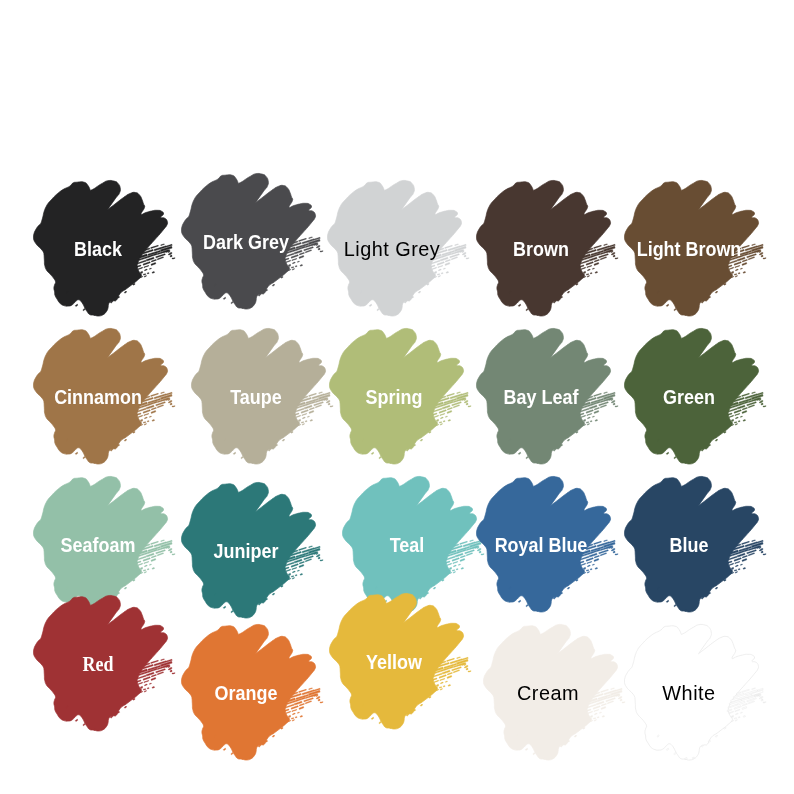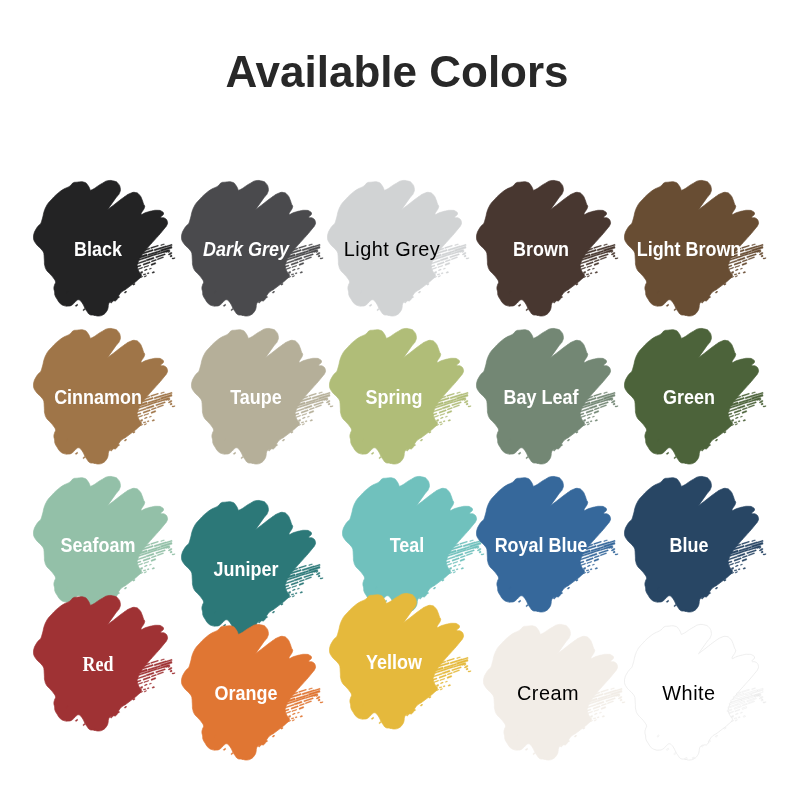--- a/index.html
+++ b/index.html
@@ -15,30 +15,29 @@
   .swatch-label{position:absolute;left:-15px;top:59.2px;width:160px;text-align:center;
     font-size:20.5px;line-height:20px;white-space:nowrap;
     transform-origin:50% 50%;}
   .lbl-bold{font-weight:700;transform:scaleX(0.875);}
   .lbl-reg{font-weight:400;transform:scaleX(0.97);letter-spacing:0.5px;}
 </style>
 </head>
 <body>
 
 <div id="page">
-  <div id="page-title">Available Colors</div>
   <div id="swatch-grid">
       <div class="swatch" style="left: 33px; top: 131.5px;">
         <svg width="150" height="150" viewBox="0 0 150 150">
           <path d="M44.0 2.2C46.9 2.0 48.2 1.3 51.1 2.2C54.0 3.1 53.4 3.4 55.0 5.5C56.6 7.6 57.3 10.4 57.3 10.4C57.3 10.4 59.0 9.8 60.8 8.8C62.6 7.8 62.0 7.9 64.3 6.4C66.6 4.9 66.7 4.7 69.5 3.2C72.3 1.7 71.9 1.2 74.9 0.7C77.9 0.2 78.5 0.4 81.1 1.1C83.7 1.8 83.4 1.6 85.0 3.4C86.6 5.2 86.8 5.5 87.2 8.0C87.6 10.5 87.6 10.5 86.4 13.2C85.2 15.9 85.6 14.1 82.5 18.4C79.4 22.7 74.5 29.8 74.5 29.8C74.5 29.8 77.8 27.2 82.0 24.0C86.2 20.8 86.6 20.2 90.5 17.5C94.4 14.8 93.9 14.8 97.0 13.5C100.1 12.2 100.0 12.1 102.5 12.5C105.0 12.9 104.8 13.2 106.5 15.0C108.2 16.8 108.0 17.2 109.0 19.5C110.0 21.8 109.8 21.9 110.5 24.0C111.2 26.1 112.2 24.8 111.5 27.5C110.8 30.2 107.6 32.9 108.0 34.2C108.4 35.5 110.3 33.3 113.0 32.5C115.7 31.7 115.6 31.6 118.5 31.0C121.4 30.4 121.4 30.2 124.0 30.3C126.6 30.4 126.8 30.2 128.5 31.2C130.2 32.2 130.7 32.4 130.5 34.0C130.3 35.6 127.5 36.1 127.8 37.2C128.1 38.3 130.1 37.1 131.8 38.2C133.5 39.3 133.8 39.6 134.3 41.4C134.8 43.2 134.7 43.2 133.8 45.2C132.9 47.2 133.2 46.3 131.0 49.0C128.8 51.7 128.6 52.1 125.5 55.6C122.4 59.1 122.4 59.0 119.2 62.6C116.0 66.2 116.0 66.1 113.2 69.6C110.4 73.1 110.4 72.8 108.3 76.0C106.2 79.2 106.2 79.1 105.2 82.0C104.2 84.9 104.0 84.4 104.4 87.2C104.8 90.0 105.6 90.4 106.6 92.6C107.6 94.8 109.0 93.8 108.4 95.8C107.8 97.8 106.7 98.1 104.2 100.4C101.7 102.7 101.7 102.6 98.8 104.8C95.9 107.0 96.2 106.8 93.2 109.0C90.2 111.2 89.7 110.5 87.2 113.4C84.7 116.3 85.3 118.1 83.5 120.1C81.7 122.0 82.0 120.4 80.4 120.9C78.8 121.4 78.4 121.1 77.2 121.9C76.0 122.7 76.2 122.5 75.6 124.1C75.0 125.7 75.5 126.0 75.0 127.9C74.5 129.8 74.7 129.7 73.5 131.4C72.3 133.1 72.3 133.4 70.3 134.6C68.3 135.8 68.3 135.8 65.9 136.0C63.5 136.2 63.3 135.6 60.9 135.2C58.5 134.8 58.5 135.5 56.8 134.6C55.1 133.7 55.4 133.3 54.2 131.7C53.0 130.1 53.1 130.3 52.0 128.3C50.9 126.3 51.0 125.9 49.9 124.1C48.8 122.3 48.9 122.3 47.8 121.2C46.7 120.1 46.8 120.0 45.7 119.8C44.6 119.6 44.8 119.7 43.6 120.6C42.4 121.5 42.3 122.1 40.9 123.3C39.5 124.5 39.8 124.7 38.3 125.4C36.8 126.1 37.0 126.0 35.1 126.1C33.2 126.2 33.0 126.3 30.9 125.6C28.8 124.9 28.9 125.0 27.2 123.5C25.5 122.0 25.8 121.9 24.5 119.8C23.2 117.7 22.9 117.7 22.1 115.6C21.3 113.5 21.9 113.7 21.6 111.8C21.3 109.9 20.9 110.0 20.9 108.2C20.9 106.4 21.2 106.4 21.6 104.7C22.0 103.0 22.9 103.5 22.5 101.7C22.1 99.9 21.6 99.7 20.1 97.6C18.6 95.5 18.4 95.6 16.6 93.6C14.8 91.6 14.6 92.0 13.3 89.8C12.0 87.6 12.2 87.3 11.7 85.1C11.2 82.9 11.5 83.2 11.4 81.3C11.3 79.4 11.3 79.5 11.2 77.8C11.1 76.1 11.2 76.1 11.0 74.8C10.8 73.5 11.1 73.9 10.6 72.7C10.1 71.5 10.1 71.5 9.1 70.2C8.1 68.9 8.0 68.9 6.8 67.7C5.6 66.5 5.7 66.9 4.6 65.7C3.5 64.5 3.5 64.6 2.5 63.1C1.5 61.6 1.4 61.7 0.9 60.1C0.4 58.5 0.5 58.6 0.5 56.9C0.5 55.2 0.5 55.4 1.0 53.6C1.5 51.8 1.5 51.9 2.5 50.1C3.5 48.3 3.8 47.8 4.8 46.5C5.8 45.2 5.5 45.7 6.2 45.0C6.9 44.3 6.9 44.9 7.6 43.7C8.3 42.5 8.3 42.0 8.9 40.2C9.5 38.4 9.4 38.4 9.9 36.6C10.4 34.8 10.2 34.9 10.7 33.1C11.2 31.3 11.1 31.3 11.8 29.5C12.5 27.7 12.4 28.0 13.3 26.3C14.2 24.6 14.1 24.7 15.4 23.0C16.7 21.3 16.6 21.6 18.3 19.8C20.0 18.0 19.9 17.8 21.9 15.9C23.9 14.0 23.7 14.2 26.0 12.4C28.3 10.6 28.0 10.7 30.8 9.1C33.6 7.5 34.3 7.8 36.7 6.2C39.1 4.6 38.1 4.0 40.0 3.0C41.9 2.0 41.1 2.4 44.0 2.2Z" fill="#232324" stroke="#232324" stroke-width="0.7"></path>
           <path d="M112.9 70.3L116.8 69.0L116.5 68.0L112.5 69.2ZM117.9 68.5L125.4 66.1L125.1 65.3L117.7 67.6ZM127.9 65.5L131.3 64.4L131.2 63.9L127.7 64.9ZM109.8 73.9L120.3 70.7L119.9 69.4L109.4 72.7ZM121.5 70.8L133.5 67.1L133.1 65.8L121.1 69.5ZM133.7 67.0L139.2 65.3L138.9 64.3L133.4 66.0ZM107.2 78.0L114.4 75.7L113.9 74.0L106.7 76.2ZM115.3 75.5L127.5 71.7L127.1 70.4L114.9 74.2ZM128.0 71.6L139.1 68.1L138.6 66.3L127.4 69.7ZM105.6 80.6L117.5 76.8L117.1 75.5L105.2 79.4ZM117.6 76.6L124.2 74.5L123.8 73.3L117.2 75.4ZM124.6 74.5L135.9 70.9L135.5 69.8L124.3 73.4ZM104.3 84.1L113.0 81.2L112.7 80.2L104.0 83.2ZM113.6 81.1L121.1 78.6L120.7 77.2L113.2 79.8ZM123.1 77.8L132.3 74.7L132.0 73.7L122.7 76.8ZM103.3 87.5L108.0 85.9L107.7 85.0L103.0 86.6ZM110.4 85.2L117.3 82.7L116.9 81.7L110.1 84.1ZM118.6 81.9L123.4 80.2L123.1 79.4L118.3 81.1ZM124.6 79.7L130.5 77.6L130.2 76.8L124.3 78.9ZM105.3 89.5L109.6 87.9L109.4 87.3L105.0 88.9ZM111.0 87.6L115.8 85.9L115.6 85.4L110.8 87.1ZM118.4 85.4L122.8 83.8L122.4 82.6L118.0 84.2ZM107.6 92.8L109.6 92.0L109.3 91.4L107.4 92.1ZM111.7 90.7L114.2 89.8L114.0 89.1L111.5 90.1ZM116.6 89.3L118.4 88.6L118.2 88.1L116.4 88.8ZM133.8 71.3L137.0 70.5L136.8 69.8L133.6 70.6ZM135.7 75.0L137.5 74.5L137.3 73.6L135.4 74.1ZM137.8 75.8L138.9 75.3L138.7 74.9L137.6 75.3ZM139.9 79.0L142.1 78.2L142.0 77.7L139.7 78.5ZM139.1 78.9L140.4 78.4L140.2 77.9L139.0 78.3ZM137.4 77.0L139.1 76.4L138.8 75.6L137.1 76.1ZM130.5 72.6L133.0 71.6L132.7 70.8L130.2 71.7ZM136.9 73.9L139.0 73.4L138.8 72.4L136.7 72.9ZM133.0 72.4L134.6 71.8L134.4 71.1L132.7 71.7ZM135.0 72.6L137.0 71.8L136.6 71.0L134.7 71.8ZM107.5 97.8L109.7 96.8L109.4 96.2L107.3 97.3ZM114.4 93.8L116.0 93.5L115.9 92.7L114.3 92.9ZM111.4 97.1L113.5 96.1L113.3 95.6L111.2 96.6ZM110.6 95.1L112.7 94.6L112.5 93.7L110.4 94.2ZM119.5 93.2L121.5 92.5L121.1 91.5L119.1 92.3ZM107.8 93.6L109.6 92.9L109.4 92.3L107.6 92.9ZM42.9 126.5L44.9 125.1L44.3 124.2L42.3 125.6ZM50.5 130.7L52.2 129.3L51.5 128.4L49.8 129.9ZM61.2 135.3L63.2 134.6L62.8 133.5L60.8 134.3ZM78.0 123.2L79.7 121.7L79.0 120.9L77.3 122.4ZM91.9 113.2L93.7 111.9L93.0 111.0L91.3 112.4ZM100.4 105.2L102.1 104.2L101.5 103.2L99.8 104.3ZM34.0 113.2L35.2 111.5L34.3 110.9L33.1 112.6ZM84.8 118.2L86.6 117.3L86.1 116.3L84.3 117.2ZM68.6 134.6L70.6 134.2L70.3 133.2L68.4 133.6Z" fill="#232324" stroke="#232324" stroke-width="0.45"></path>
         </svg>
         <div class="swatch-label lbl-bold" style="color:#ffffff">Black</div>
       </div>
-      <div class="swatch" style="left: 180.75px; top: 132px; font-style: italic;">
+      <div class="swatch" style="left: 180.75px; top: 125px;">
         <svg width="150" height="150" viewBox="0 0 150 150">
           <path d="M44.0 2.2C46.9 2.0 48.2 1.3 51.1 2.2C54.0 3.1 53.4 3.4 55.0 5.5C56.6 7.6 57.3 10.4 57.3 10.4C57.3 10.4 59.0 9.8 60.8 8.8C62.6 7.8 62.0 7.9 64.3 6.4C66.6 4.9 66.7 4.7 69.5 3.2C72.3 1.7 71.9 1.2 74.9 0.7C77.9 0.2 78.5 0.4 81.1 1.1C83.7 1.8 83.4 1.6 85.0 3.4C86.6 5.2 86.8 5.5 87.2 8.0C87.6 10.5 87.6 10.5 86.4 13.2C85.2 15.9 85.6 14.1 82.5 18.4C79.4 22.7 74.5 29.8 74.5 29.8C74.5 29.8 77.8 27.2 82.0 24.0C86.2 20.8 86.6 20.2 90.5 17.5C94.4 14.8 93.9 14.8 97.0 13.5C100.1 12.2 100.0 12.1 102.5 12.5C105.0 12.9 104.8 13.2 106.5 15.0C108.2 16.8 108.0 17.2 109.0 19.5C110.0 21.8 109.8 21.9 110.5 24.0C111.2 26.1 112.2 24.8 111.5 27.5C110.8 30.2 107.6 32.9 108.0 34.2C108.4 35.5 110.3 33.3 113.0 32.5C115.7 31.7 115.6 31.6 118.5 31.0C121.4 30.4 121.4 30.2 124.0 30.3C126.6 30.4 126.8 30.2 128.5 31.2C130.2 32.2 130.7 32.4 130.5 34.0C130.3 35.6 127.5 36.1 127.8 37.2C128.1 38.3 130.1 37.1 131.8 38.2C133.5 39.3 133.8 39.6 134.3 41.4C134.8 43.2 134.7 43.2 133.8 45.2C132.9 47.2 133.2 46.3 131.0 49.0C128.8 51.7 128.6 52.1 125.5 55.6C122.4 59.1 122.4 59.0 119.2 62.6C116.0 66.2 116.0 66.1 113.2 69.6C110.4 73.1 110.4 72.8 108.3 76.0C106.2 79.2 106.2 79.1 105.2 82.0C104.2 84.9 104.0 84.4 104.4 87.2C104.8 90.0 105.6 90.4 106.6 92.6C107.6 94.8 109.0 93.8 108.4 95.8C107.8 97.8 106.7 98.1 104.2 100.4C101.7 102.7 101.7 102.6 98.8 104.8C95.9 107.0 96.2 106.8 93.2 109.0C90.2 111.2 89.7 110.5 87.2 113.4C84.7 116.3 85.3 118.1 83.5 120.1C81.7 122.0 82.0 120.4 80.4 120.9C78.8 121.4 78.4 121.1 77.2 121.9C76.0 122.7 76.2 122.5 75.6 124.1C75.0 125.7 75.5 126.0 75.0 127.9C74.5 129.8 74.7 129.7 73.5 131.4C72.3 133.1 72.3 133.4 70.3 134.6C68.3 135.8 68.3 135.8 65.9 136.0C63.5 136.2 63.3 135.6 60.9 135.2C58.5 134.8 58.5 135.5 56.8 134.6C55.1 133.7 55.4 133.3 54.2 131.7C53.0 130.1 53.1 130.3 52.0 128.3C50.9 126.3 51.0 125.9 49.9 124.1C48.8 122.3 48.9 122.3 47.8 121.2C46.7 120.1 46.8 120.0 45.7 119.8C44.6 119.6 44.8 119.7 43.6 120.6C42.4 121.5 42.3 122.1 40.9 123.3C39.5 124.5 39.8 124.7 38.3 125.4C36.8 126.1 37.0 126.0 35.1 126.1C33.2 126.2 33.0 126.3 30.9 125.6C28.8 124.9 28.9 125.0 27.2 123.5C25.5 122.0 25.8 121.9 24.5 119.8C23.2 117.7 22.9 117.7 22.1 115.6C21.3 113.5 21.9 113.7 21.6 111.8C21.3 109.9 20.9 110.0 20.9 108.2C20.9 106.4 21.2 106.4 21.6 104.7C22.0 103.0 22.9 103.5 22.5 101.7C22.1 99.9 21.6 99.7 20.1 97.6C18.6 95.5 18.4 95.6 16.6 93.6C14.8 91.6 14.6 92.0 13.3 89.8C12.0 87.6 12.2 87.3 11.7 85.1C11.2 82.9 11.5 83.2 11.4 81.3C11.3 79.4 11.3 79.5 11.2 77.8C11.1 76.1 11.2 76.1 11.0 74.8C10.8 73.5 11.1 73.9 10.6 72.7C10.1 71.5 10.1 71.5 9.1 70.2C8.1 68.9 8.0 68.9 6.8 67.7C5.6 66.5 5.7 66.9 4.6 65.7C3.5 64.5 3.5 64.6 2.5 63.1C1.5 61.6 1.4 61.7 0.9 60.1C0.4 58.5 0.5 58.6 0.5 56.9C0.5 55.2 0.5 55.4 1.0 53.6C1.5 51.8 1.5 51.9 2.5 50.1C3.5 48.3 3.8 47.8 4.8 46.5C5.8 45.2 5.5 45.7 6.2 45.0C6.9 44.3 6.9 44.9 7.6 43.7C8.3 42.5 8.3 42.0 8.9 40.2C9.5 38.4 9.4 38.4 9.9 36.6C10.4 34.8 10.2 34.9 10.7 33.1C11.2 31.3 11.1 31.3 11.8 29.5C12.5 27.7 12.4 28.0 13.3 26.3C14.2 24.6 14.1 24.7 15.4 23.0C16.7 21.3 16.6 21.6 18.3 19.8C20.0 18.0 19.9 17.8 21.9 15.9C23.9 14.0 23.7 14.2 26.0 12.4C28.3 10.6 28.0 10.7 30.8 9.1C33.6 7.5 34.3 7.8 36.7 6.2C39.1 4.6 38.1 4.0 40.0 3.0C41.9 2.0 41.1 2.4 44.0 2.2Z" fill="#4a4a4d" stroke="#4a4a4d" stroke-width="0.7"></path>
           <path d="M112.9 70.3L116.8 69.0L116.5 68.0L112.5 69.2ZM117.9 68.5L125.4 66.1L125.1 65.3L117.7 67.6ZM127.9 65.5L131.3 64.4L131.2 63.9L127.7 64.9ZM109.8 73.9L120.3 70.7L119.9 69.4L109.4 72.7ZM121.5 70.8L133.5 67.1L133.1 65.8L121.1 69.5ZM133.7 67.0L139.2 65.3L138.9 64.3L133.4 66.0ZM107.2 78.0L114.4 75.7L113.9 74.0L106.7 76.2ZM115.3 75.5L127.5 71.7L127.1 70.4L114.9 74.2ZM128.0 71.6L139.1 68.1L138.6 66.3L127.4 69.7ZM105.6 80.6L117.5 76.8L117.1 75.5L105.2 79.4ZM117.6 76.6L124.2 74.5L123.8 73.3L117.2 75.4ZM124.6 74.5L135.9 70.9L135.5 69.8L124.3 73.4ZM104.3 84.1L113.0 81.2L112.7 80.2L104.0 83.2ZM113.6 81.1L121.1 78.6L120.7 77.2L113.2 79.8ZM123.1 77.8L132.3 74.7L132.0 73.7L122.7 76.8ZM103.3 87.5L108.0 85.9L107.7 85.0L103.0 86.6ZM110.4 85.2L117.3 82.7L116.9 81.7L110.1 84.1ZM118.6 81.9L123.4 80.2L123.1 79.4L118.3 81.1ZM124.6 79.7L130.5 77.6L130.2 76.8L124.3 78.9ZM105.3 89.5L109.6 87.9L109.4 87.3L105.0 88.9ZM111.0 87.6L115.8 85.9L115.6 85.4L110.8 87.1ZM118.4 85.4L122.8 83.8L122.4 82.6L118.0 84.2ZM107.6 92.8L109.6 92.0L109.3 91.4L107.4 92.1ZM111.7 90.7L114.2 89.8L114.0 89.1L111.5 90.1ZM116.6 89.3L118.4 88.6L118.2 88.1L116.4 88.8ZM133.8 71.3L137.0 70.5L136.8 69.8L133.6 70.6ZM135.7 75.0L137.5 74.5L137.3 73.6L135.4 74.1ZM137.8 75.8L138.9 75.3L138.7 74.9L137.6 75.3ZM139.9 79.0L142.1 78.2L142.0 77.7L139.7 78.5ZM139.1 78.9L140.4 78.4L140.2 77.9L139.0 78.3ZM137.4 77.0L139.1 76.4L138.8 75.6L137.1 76.1ZM130.5 72.6L133.0 71.6L132.7 70.8L130.2 71.7ZM136.9 73.9L139.0 73.4L138.8 72.4L136.7 72.9ZM133.0 72.4L134.6 71.8L134.4 71.1L132.7 71.7ZM135.0 72.6L137.0 71.8L136.6 71.0L134.7 71.8ZM107.5 97.8L109.7 96.8L109.4 96.2L107.3 97.3ZM114.4 93.8L116.0 93.5L115.9 92.7L114.3 92.9ZM111.4 97.1L113.5 96.1L113.3 95.6L111.2 96.6ZM110.6 95.1L112.7 94.6L112.5 93.7L110.4 94.2ZM119.5 93.2L121.5 92.5L121.1 91.5L119.1 92.3ZM107.8 93.6L109.6 92.9L109.4 92.3L107.6 92.9ZM42.9 126.5L44.9 125.1L44.3 124.2L42.3 125.6ZM50.5 130.7L52.2 129.3L51.5 128.4L49.8 129.9ZM61.2 135.3L63.2 134.6L62.8 133.5L60.8 134.3ZM78.0 123.2L79.7 121.7L79.0 120.9L77.3 122.4ZM91.9 113.2L93.7 111.9L93.0 111.0L91.3 112.4ZM100.4 105.2L102.1 104.2L101.5 103.2L99.8 104.3ZM34.0 113.2L35.2 111.5L34.3 110.9L33.1 112.6ZM84.8 118.2L86.6 117.3L86.1 116.3L84.3 117.2ZM68.6 134.6L70.6 134.2L70.3 133.2L68.4 133.6Z" fill="#4a4a4d" stroke="#4a4a4d" stroke-width="0.45"></path>
         </svg>
         <div class="swatch-label lbl-bold" style="color:#ffffff">Dark Grey</div>
       </div>
       <div class="swatch" style="left: 327px; top: 131.5px;">
         <svg width="150" height="150" viewBox="0 0 150 150">
           <path d="M44.0 2.2C46.9 2.0 48.2 1.3 51.1 2.2C54.0 3.1 53.4 3.4 55.0 5.5C56.6 7.6 57.3 10.4 57.3 10.4C57.3 10.4 59.0 9.8 60.8 8.8C62.6 7.8 62.0 7.9 64.3 6.4C66.6 4.9 66.7 4.7 69.5 3.2C72.3 1.7 71.9 1.2 74.9 0.7C77.9 0.2 78.5 0.4 81.1 1.1C83.7 1.8 83.4 1.6 85.0 3.4C86.6 5.2 86.8 5.5 87.2 8.0C87.6 10.5 87.6 10.5 86.4 13.2C85.2 15.9 85.6 14.1 82.5 18.4C79.4 22.7 74.5 29.8 74.5 29.8C74.5 29.8 77.8 27.2 82.0 24.0C86.2 20.8 86.6 20.2 90.5 17.5C94.4 14.8 93.9 14.8 97.0 13.5C100.1 12.2 100.0 12.1 102.5 12.5C105.0 12.9 104.8 13.2 106.5 15.0C108.2 16.8 108.0 17.2 109.0 19.5C110.0 21.8 109.8 21.9 110.5 24.0C111.2 26.1 112.2 24.8 111.5 27.5C110.8 30.2 107.6 32.9 108.0 34.2C108.4 35.5 110.3 33.3 113.0 32.5C115.7 31.7 115.6 31.6 118.5 31.0C121.4 30.4 121.4 30.2 124.0 30.3C126.6 30.4 126.8 30.2 128.5 31.2C130.2 32.2 130.7 32.4 130.5 34.0C130.3 35.6 127.5 36.1 127.8 37.2C128.1 38.3 130.1 37.1 131.8 38.2C133.5 39.3 133.8 39.6 134.3 41.4C134.8 43.2 134.7 43.2 133.8 45.2C132.9 47.2 133.2 46.3 131.0 49.0C128.8 51.7 128.6 52.1 125.5 55.6C122.4 59.1 122.4 59.0 119.2 62.6C116.0 66.2 116.0 66.1 113.2 69.6C110.4 73.1 110.4 72.8 108.3 76.0C106.2 79.2 106.2 79.1 105.2 82.0C104.2 84.9 104.0 84.4 104.4 87.2C104.8 90.0 105.6 90.4 106.6 92.6C107.6 94.8 109.0 93.8 108.4 95.8C107.8 97.8 106.7 98.1 104.2 100.4C101.7 102.7 101.7 102.6 98.8 104.8C95.9 107.0 96.2 106.8 93.2 109.0C90.2 111.2 89.7 110.5 87.2 113.4C84.7 116.3 85.3 118.1 83.5 120.1C81.7 122.0 82.0 120.4 80.4 120.9C78.8 121.4 78.4 121.1 77.2 121.9C76.0 122.7 76.2 122.5 75.6 124.1C75.0 125.7 75.5 126.0 75.0 127.9C74.5 129.8 74.7 129.7 73.5 131.4C72.3 133.1 72.3 133.4 70.3 134.6C68.3 135.8 68.3 135.8 65.9 136.0C63.5 136.2 63.3 135.6 60.9 135.2C58.5 134.8 58.5 135.5 56.8 134.6C55.1 133.7 55.4 133.3 54.2 131.7C53.0 130.1 53.1 130.3 52.0 128.3C50.9 126.3 51.0 125.9 49.9 124.1C48.8 122.3 48.9 122.3 47.8 121.2C46.7 120.1 46.8 120.0 45.7 119.8C44.6 119.6 44.8 119.7 43.6 120.6C42.4 121.5 42.3 122.1 40.9 123.3C39.5 124.5 39.8 124.7 38.3 125.4C36.8 126.1 37.0 126.0 35.1 126.1C33.2 126.2 33.0 126.3 30.9 125.6C28.8 124.9 28.9 125.0 27.2 123.5C25.5 122.0 25.8 121.9 24.5 119.8C23.2 117.7 22.9 117.7 22.1 115.6C21.3 113.5 21.9 113.7 21.6 111.8C21.3 109.9 20.9 110.0 20.9 108.2C20.9 106.4 21.2 106.4 21.6 104.7C22.0 103.0 22.9 103.5 22.5 101.7C22.1 99.9 21.6 99.7 20.1 97.6C18.6 95.5 18.4 95.6 16.6 93.6C14.8 91.6 14.6 92.0 13.3 89.8C12.0 87.6 12.2 87.3 11.7 85.1C11.2 82.9 11.5 83.2 11.4 81.3C11.3 79.4 11.3 79.5 11.2 77.8C11.1 76.1 11.2 76.1 11.0 74.8C10.8 73.5 11.1 73.9 10.6 72.7C10.1 71.5 10.1 71.5 9.1 70.2C8.1 68.9 8.0 68.9 6.8 67.7C5.6 66.5 5.7 66.9 4.6 65.7C3.5 64.5 3.5 64.6 2.5 63.1C1.5 61.6 1.4 61.7 0.9 60.1C0.4 58.5 0.5 58.6 0.5 56.9C0.5 55.2 0.5 55.4 1.0 53.6C1.5 51.8 1.5 51.9 2.5 50.1C3.5 48.3 3.8 47.8 4.8 46.5C5.8 45.2 5.5 45.7 6.2 45.0C6.9 44.3 6.9 44.9 7.6 43.7C8.3 42.5 8.3 42.0 8.9 40.2C9.5 38.4 9.4 38.4 9.9 36.6C10.4 34.8 10.2 34.9 10.7 33.1C11.2 31.3 11.1 31.3 11.8 29.5C12.5 27.7 12.4 28.0 13.3 26.3C14.2 24.6 14.1 24.7 15.4 23.0C16.7 21.3 16.6 21.6 18.3 19.8C20.0 18.0 19.9 17.8 21.9 15.9C23.9 14.0 23.7 14.2 26.0 12.4C28.3 10.6 28.0 10.7 30.8 9.1C33.6 7.5 34.3 7.8 36.7 6.2C39.1 4.6 38.1 4.0 40.0 3.0C41.9 2.0 41.1 2.4 44.0 2.2Z" fill="#d1d3d4" stroke="#d1d3d4" stroke-width="0.7"></path>
           <path d="M112.9 70.3L116.8 69.0L116.5 68.0L112.5 69.2ZM117.9 68.5L125.4 66.1L125.1 65.3L117.7 67.6ZM127.9 65.5L131.3 64.4L131.2 63.9L127.7 64.9ZM109.8 73.9L120.3 70.7L119.9 69.4L109.4 72.7ZM121.5 70.8L133.5 67.1L133.1 65.8L121.1 69.5ZM133.7 67.0L139.2 65.3L138.9 64.3L133.4 66.0ZM107.2 78.0L114.4 75.7L113.9 74.0L106.7 76.2ZM115.3 75.5L127.5 71.7L127.1 70.4L114.9 74.2ZM128.0 71.6L139.1 68.1L138.6 66.3L127.4 69.7ZM105.6 80.6L117.5 76.8L117.1 75.5L105.2 79.4ZM117.6 76.6L124.2 74.5L123.8 73.3L117.2 75.4ZM124.6 74.5L135.9 70.9L135.5 69.8L124.3 73.4ZM104.3 84.1L113.0 81.2L112.7 80.2L104.0 83.2ZM113.6 81.1L121.1 78.6L120.7 77.2L113.2 79.8ZM123.1 77.8L132.3 74.7L132.0 73.7L122.7 76.8ZM103.3 87.5L108.0 85.9L107.7 85.0L103.0 86.6ZM110.4 85.2L117.3 82.7L116.9 81.7L110.1 84.1ZM118.6 81.9L123.4 80.2L123.1 79.4L118.3 81.1ZM124.6 79.7L130.5 77.6L130.2 76.8L124.3 78.9ZM105.3 89.5L109.6 87.9L109.4 87.3L105.0 88.9ZM111.0 87.6L115.8 85.9L115.6 85.4L110.8 87.1ZM118.4 85.4L122.8 83.8L122.4 82.6L118.0 84.2ZM107.6 92.8L109.6 92.0L109.3 91.4L107.4 92.1ZM111.7 90.7L114.2 89.8L114.0 89.1L111.5 90.1ZM116.6 89.3L118.4 88.6L118.2 88.1L116.4 88.8ZM133.8 71.3L137.0 70.5L136.8 69.8L133.6 70.6ZM135.7 75.0L137.5 74.5L137.3 73.6L135.4 74.1ZM137.8 75.8L138.9 75.3L138.7 74.9L137.6 75.3ZM139.9 79.0L142.1 78.2L142.0 77.7L139.7 78.5ZM139.1 78.9L140.4 78.4L140.2 77.9L139.0 78.3ZM137.4 77.0L139.1 76.4L138.8 75.6L137.1 76.1ZM130.5 72.6L133.0 71.6L132.7 70.8L130.2 71.7ZM136.9 73.9L139.0 73.4L138.8 72.4L136.7 72.9ZM133.0 72.4L134.6 71.8L134.4 71.1L132.7 71.7ZM135.0 72.6L137.0 71.8L136.6 71.0L134.7 71.8ZM107.5 97.8L109.7 96.8L109.4 96.2L107.3 97.3ZM114.4 93.8L116.0 93.5L115.9 92.7L114.3 92.9ZM111.4 97.1L113.5 96.1L113.3 95.6L111.2 96.6ZM110.6 95.1L112.7 94.6L112.5 93.7L110.4 94.2ZM119.5 93.2L121.5 92.5L121.1 91.5L119.1 92.3ZM107.8 93.6L109.6 92.9L109.4 92.3L107.6 92.9ZM42.9 126.5L44.9 125.1L44.3 124.2L42.3 125.6ZM50.5 130.7L52.2 129.3L51.5 128.4L49.8 129.9ZM61.2 135.3L63.2 134.6L62.8 133.5L60.8 134.3ZM78.0 123.2L79.7 121.7L79.0 120.9L77.3 122.4ZM91.9 113.2L93.7 111.9L93.0 111.0L91.3 112.4ZM100.4 105.2L102.1 104.2L101.5 103.2L99.8 104.3ZM34.0 113.2L35.2 111.5L34.3 110.9L33.1 112.6ZM84.8 118.2L86.6 117.3L86.1 116.3L84.3 117.2ZM68.6 134.6L70.6 134.2L70.3 133.2L68.4 133.6Z" fill="#d1d3d4" stroke="#d1d3d4" stroke-width="0.45"></path>
@@ -94,21 +93,21 @@
         </svg>
         <div class="swatch-label lbl-bold" style="color:#ffffff">Green</div>
       </div>
       <div class="swatch" style="left: 33px; top: 427.9px;">
         <svg width="150" height="150" viewBox="0 0 150 150">
           <path d="M44.0 2.2C46.9 2.0 48.2 1.3 51.1 2.2C54.0 3.1 53.4 3.4 55.0 5.5C56.6 7.6 57.3 10.4 57.3 10.4C57.3 10.4 59.0 9.8 60.8 8.8C62.6 7.8 62.0 7.9 64.3 6.4C66.6 4.9 66.7 4.7 69.5 3.2C72.3 1.7 71.9 1.2 74.9 0.7C77.9 0.2 78.5 0.4 81.1 1.1C83.7 1.8 83.4 1.6 85.0 3.4C86.6 5.2 86.8 5.5 87.2 8.0C87.6 10.5 87.6 10.5 86.4 13.2C85.2 15.9 85.6 14.1 82.5 18.4C79.4 22.7 74.5 29.8 74.5 29.8C74.5 29.8 77.8 27.2 82.0 24.0C86.2 20.8 86.6 20.2 90.5 17.5C94.4 14.8 93.9 14.8 97.0 13.5C100.1 12.2 100.0 12.1 102.5 12.5C105.0 12.9 104.8 13.2 106.5 15.0C108.2 16.8 108.0 17.2 109.0 19.5C110.0 21.8 109.8 21.9 110.5 24.0C111.2 26.1 112.2 24.8 111.5 27.5C110.8 30.2 107.6 32.9 108.0 34.2C108.4 35.5 110.3 33.3 113.0 32.5C115.7 31.7 115.6 31.6 118.5 31.0C121.4 30.4 121.4 30.2 124.0 30.3C126.6 30.4 126.8 30.2 128.5 31.2C130.2 32.2 130.7 32.4 130.5 34.0C130.3 35.6 127.5 36.1 127.8 37.2C128.1 38.3 130.1 37.1 131.8 38.2C133.5 39.3 133.8 39.6 134.3 41.4C134.8 43.2 134.7 43.2 133.8 45.2C132.9 47.2 133.2 46.3 131.0 49.0C128.8 51.7 128.6 52.1 125.5 55.6C122.4 59.1 122.4 59.0 119.2 62.6C116.0 66.2 116.0 66.1 113.2 69.6C110.4 73.1 110.4 72.8 108.3 76.0C106.2 79.2 106.2 79.1 105.2 82.0C104.2 84.9 104.0 84.4 104.4 87.2C104.8 90.0 105.6 90.4 106.6 92.6C107.6 94.8 109.0 93.8 108.4 95.8C107.8 97.8 106.7 98.1 104.2 100.4C101.7 102.7 101.7 102.6 98.8 104.8C95.9 107.0 96.2 106.8 93.2 109.0C90.2 111.2 89.7 110.5 87.2 113.4C84.7 116.3 85.3 118.1 83.5 120.1C81.7 122.0 82.0 120.4 80.4 120.9C78.8 121.4 78.4 121.1 77.2 121.9C76.0 122.7 76.2 122.5 75.6 124.1C75.0 125.7 75.5 126.0 75.0 127.9C74.5 129.8 74.7 129.7 73.5 131.4C72.3 133.1 72.3 133.4 70.3 134.6C68.3 135.8 68.3 135.8 65.9 136.0C63.5 136.2 63.3 135.6 60.9 135.2C58.5 134.8 58.5 135.5 56.8 134.6C55.1 133.7 55.4 133.3 54.2 131.7C53.0 130.1 53.1 130.3 52.0 128.3C50.9 126.3 51.0 125.9 49.9 124.1C48.8 122.3 48.9 122.3 47.8 121.2C46.7 120.1 46.8 120.0 45.7 119.8C44.6 119.6 44.8 119.7 43.6 120.6C42.4 121.5 42.3 122.1 40.9 123.3C39.5 124.5 39.8 124.7 38.3 125.4C36.8 126.1 37.0 126.0 35.1 126.1C33.2 126.2 33.0 126.3 30.9 125.6C28.8 124.9 28.9 125.0 27.2 123.5C25.5 122.0 25.8 121.9 24.5 119.8C23.2 117.7 22.9 117.7 22.1 115.6C21.3 113.5 21.9 113.7 21.6 111.8C21.3 109.9 20.9 110.0 20.9 108.2C20.9 106.4 21.2 106.4 21.6 104.7C22.0 103.0 22.9 103.5 22.5 101.7C22.1 99.9 21.6 99.7 20.1 97.6C18.6 95.5 18.4 95.6 16.6 93.6C14.8 91.6 14.6 92.0 13.3 89.8C12.0 87.6 12.2 87.3 11.7 85.1C11.2 82.9 11.5 83.2 11.4 81.3C11.3 79.4 11.3 79.5 11.2 77.8C11.1 76.1 11.2 76.1 11.0 74.8C10.8 73.5 11.1 73.9 10.6 72.7C10.1 71.5 10.1 71.5 9.1 70.2C8.1 68.9 8.0 68.9 6.8 67.7C5.6 66.5 5.7 66.9 4.6 65.7C3.5 64.5 3.5 64.6 2.5 63.1C1.5 61.6 1.4 61.7 0.9 60.1C0.4 58.5 0.5 58.6 0.5 56.9C0.5 55.2 0.5 55.4 1.0 53.6C1.5 51.8 1.5 51.9 2.5 50.1C3.5 48.3 3.8 47.8 4.8 46.5C5.8 45.2 5.5 45.7 6.2 45.0C6.9 44.3 6.9 44.9 7.6 43.7C8.3 42.5 8.3 42.0 8.9 40.2C9.5 38.4 9.4 38.4 9.9 36.6C10.4 34.8 10.2 34.9 10.7 33.1C11.2 31.3 11.1 31.3 11.8 29.5C12.5 27.7 12.4 28.0 13.3 26.3C14.2 24.6 14.1 24.7 15.4 23.0C16.7 21.3 16.6 21.6 18.3 19.8C20.0 18.0 19.9 17.8 21.9 15.9C23.9 14.0 23.7 14.2 26.0 12.4C28.3 10.6 28.0 10.7 30.8 9.1C33.6 7.5 34.3 7.8 36.7 6.2C39.1 4.6 38.1 4.0 40.0 3.0C41.9 2.0 41.1 2.4 44.0 2.2Z" fill="#93c0a8" stroke="#93c0a8" stroke-width="0.7"></path>
           <path d="M112.9 70.3L116.8 69.0L116.5 68.0L112.5 69.2ZM117.9 68.5L125.4 66.1L125.1 65.3L117.7 67.6ZM127.9 65.5L131.3 64.4L131.2 63.9L127.7 64.9ZM109.8 73.9L120.3 70.7L119.9 69.4L109.4 72.7ZM121.5 70.8L133.5 67.1L133.1 65.8L121.1 69.5ZM133.7 67.0L139.2 65.3L138.9 64.3L133.4 66.0ZM107.2 78.0L114.4 75.7L113.9 74.0L106.7 76.2ZM115.3 75.5L127.5 71.7L127.1 70.4L114.9 74.2ZM128.0 71.6L139.1 68.1L138.6 66.3L127.4 69.7ZM105.6 80.6L117.5 76.8L117.1 75.5L105.2 79.4ZM117.6 76.6L124.2 74.5L123.8 73.3L117.2 75.4ZM124.6 74.5L135.9 70.9L135.5 69.8L124.3 73.4ZM104.3 84.1L113.0 81.2L112.7 80.2L104.0 83.2ZM113.6 81.1L121.1 78.6L120.7 77.2L113.2 79.8ZM123.1 77.8L132.3 74.7L132.0 73.7L122.7 76.8ZM103.3 87.5L108.0 85.9L107.7 85.0L103.0 86.6ZM110.4 85.2L117.3 82.7L116.9 81.7L110.1 84.1ZM118.6 81.9L123.4 80.2L123.1 79.4L118.3 81.1ZM124.6 79.7L130.5 77.6L130.2 76.8L124.3 78.9ZM105.3 89.5L109.6 87.9L109.4 87.3L105.0 88.9ZM111.0 87.6L115.8 85.9L115.6 85.4L110.8 87.1ZM118.4 85.4L122.8 83.8L122.4 82.6L118.0 84.2ZM107.6 92.8L109.6 92.0L109.3 91.4L107.4 92.1ZM111.7 90.7L114.2 89.8L114.0 89.1L111.5 90.1ZM116.6 89.3L118.4 88.6L118.2 88.1L116.4 88.8ZM133.8 71.3L137.0 70.5L136.8 69.8L133.6 70.6ZM135.7 75.0L137.5 74.5L137.3 73.6L135.4 74.1ZM137.8 75.8L138.9 75.3L138.7 74.9L137.6 75.3ZM139.9 79.0L142.1 78.2L142.0 77.7L139.7 78.5ZM139.1 78.9L140.4 78.4L140.2 77.9L139.0 78.3ZM137.4 77.0L139.1 76.4L138.8 75.6L137.1 76.1ZM130.5 72.6L133.0 71.6L132.7 70.8L130.2 71.7ZM136.9 73.9L139.0 73.4L138.8 72.4L136.7 72.9ZM133.0 72.4L134.6 71.8L134.4 71.1L132.7 71.7ZM135.0 72.6L137.0 71.8L136.6 71.0L134.7 71.8ZM107.5 97.8L109.7 96.8L109.4 96.2L107.3 97.3ZM114.4 93.8L116.0 93.5L115.9 92.7L114.3 92.9ZM111.4 97.1L113.5 96.1L113.3 95.6L111.2 96.6ZM110.6 95.1L112.7 94.6L112.5 93.7L110.4 94.2ZM119.5 93.2L121.5 92.5L121.1 91.5L119.1 92.3ZM107.8 93.6L109.6 92.9L109.4 92.3L107.6 92.9ZM42.9 126.5L44.9 125.1L44.3 124.2L42.3 125.6ZM50.5 130.7L52.2 129.3L51.5 128.4L49.8 129.9ZM61.2 135.3L63.2 134.6L62.8 133.5L60.8 134.3ZM78.0 123.2L79.7 121.7L79.0 120.9L77.3 122.4ZM91.9 113.2L93.7 111.9L93.0 111.0L91.3 112.4ZM100.4 105.2L102.1 104.2L101.5 103.2L99.8 104.3ZM34.0 113.2L35.2 111.5L34.3 110.9L33.1 112.6ZM84.8 118.2L86.6 117.3L86.1 116.3L84.3 117.2ZM68.6 134.6L70.6 134.2L70.3 133.2L68.4 133.6Z" fill="#93c0a8" stroke="#93c0a8" stroke-width="0.45"></path>
         </svg>
         <div class="swatch-label lbl-bold" style="color:#ffffff">Seafoam</div>
       </div>
-      <div class="swatch" style="left: 180.75px; top: 452px;">
+      <div class="swatch" style="left: 180.75px; top: 434px;">
         <svg width="150" height="150" viewBox="0 0 150 150">
           <path d="M44.0 2.2C46.9 2.0 48.2 1.3 51.1 2.2C54.0 3.1 53.4 3.4 55.0 5.5C56.6 7.6 57.3 10.4 57.3 10.4C57.3 10.4 59.0 9.8 60.8 8.8C62.6 7.8 62.0 7.9 64.3 6.4C66.6 4.9 66.7 4.7 69.5 3.2C72.3 1.7 71.9 1.2 74.9 0.7C77.9 0.2 78.5 0.4 81.1 1.1C83.7 1.8 83.4 1.6 85.0 3.4C86.6 5.2 86.8 5.5 87.2 8.0C87.6 10.5 87.6 10.5 86.4 13.2C85.2 15.9 85.6 14.1 82.5 18.4C79.4 22.7 74.5 29.8 74.5 29.8C74.5 29.8 77.8 27.2 82.0 24.0C86.2 20.8 86.6 20.2 90.5 17.5C94.4 14.8 93.9 14.8 97.0 13.5C100.1 12.2 100.0 12.1 102.5 12.5C105.0 12.9 104.8 13.2 106.5 15.0C108.2 16.8 108.0 17.2 109.0 19.5C110.0 21.8 109.8 21.9 110.5 24.0C111.2 26.1 112.2 24.8 111.5 27.5C110.8 30.2 107.6 32.9 108.0 34.2C108.4 35.5 110.3 33.3 113.0 32.5C115.7 31.7 115.6 31.6 118.5 31.0C121.4 30.4 121.4 30.2 124.0 30.3C126.6 30.4 126.8 30.2 128.5 31.2C130.2 32.2 130.7 32.4 130.5 34.0C130.3 35.6 127.5 36.1 127.8 37.2C128.1 38.3 130.1 37.1 131.8 38.2C133.5 39.3 133.8 39.6 134.3 41.4C134.8 43.2 134.7 43.2 133.8 45.2C132.9 47.2 133.2 46.3 131.0 49.0C128.8 51.7 128.6 52.1 125.5 55.6C122.4 59.1 122.4 59.0 119.2 62.6C116.0 66.2 116.0 66.1 113.2 69.6C110.4 73.1 110.4 72.8 108.3 76.0C106.2 79.2 106.2 79.1 105.2 82.0C104.2 84.9 104.0 84.4 104.4 87.2C104.8 90.0 105.6 90.4 106.6 92.6C107.6 94.8 109.0 93.8 108.4 95.8C107.8 97.8 106.7 98.1 104.2 100.4C101.7 102.7 101.7 102.6 98.8 104.8C95.9 107.0 96.2 106.8 93.2 109.0C90.2 111.2 89.7 110.5 87.2 113.4C84.7 116.3 85.3 118.1 83.5 120.1C81.7 122.0 82.0 120.4 80.4 120.9C78.8 121.4 78.4 121.1 77.2 121.9C76.0 122.7 76.2 122.5 75.6 124.1C75.0 125.7 75.5 126.0 75.0 127.9C74.5 129.8 74.7 129.7 73.5 131.4C72.3 133.1 72.3 133.4 70.3 134.6C68.3 135.8 68.3 135.8 65.9 136.0C63.5 136.2 63.3 135.6 60.9 135.2C58.5 134.8 58.5 135.5 56.8 134.6C55.1 133.7 55.4 133.3 54.2 131.7C53.0 130.1 53.1 130.3 52.0 128.3C50.9 126.3 51.0 125.9 49.9 124.1C48.8 122.3 48.9 122.3 47.8 121.2C46.7 120.1 46.8 120.0 45.7 119.8C44.6 119.6 44.8 119.7 43.6 120.6C42.4 121.5 42.3 122.1 40.9 123.3C39.5 124.5 39.8 124.7 38.3 125.4C36.8 126.1 37.0 126.0 35.1 126.1C33.2 126.2 33.0 126.3 30.9 125.6C28.8 124.9 28.9 125.0 27.2 123.5C25.5 122.0 25.8 121.9 24.5 119.8C23.2 117.7 22.9 117.7 22.1 115.6C21.3 113.5 21.9 113.7 21.6 111.8C21.3 109.9 20.9 110.0 20.9 108.2C20.9 106.4 21.2 106.4 21.6 104.7C22.0 103.0 22.9 103.5 22.5 101.7C22.1 99.9 21.6 99.7 20.1 97.6C18.6 95.5 18.4 95.6 16.6 93.6C14.8 91.6 14.6 92.0 13.3 89.8C12.0 87.6 12.2 87.3 11.7 85.1C11.2 82.9 11.5 83.2 11.4 81.3C11.3 79.4 11.3 79.5 11.2 77.8C11.1 76.1 11.2 76.1 11.0 74.8C10.8 73.5 11.1 73.9 10.6 72.7C10.1 71.5 10.1 71.5 9.1 70.2C8.1 68.9 8.0 68.9 6.8 67.7C5.6 66.5 5.7 66.9 4.6 65.7C3.5 64.5 3.5 64.6 2.5 63.1C1.5 61.6 1.4 61.7 0.9 60.1C0.4 58.5 0.5 58.6 0.5 56.9C0.5 55.2 0.5 55.4 1.0 53.6C1.5 51.8 1.5 51.9 2.5 50.1C3.5 48.3 3.8 47.8 4.8 46.5C5.8 45.2 5.5 45.7 6.2 45.0C6.9 44.3 6.9 44.9 7.6 43.7C8.3 42.5 8.3 42.0 8.9 40.2C9.5 38.4 9.4 38.4 9.9 36.6C10.4 34.8 10.2 34.9 10.7 33.1C11.2 31.3 11.1 31.3 11.8 29.5C12.5 27.7 12.4 28.0 13.3 26.3C14.2 24.6 14.1 24.7 15.4 23.0C16.7 21.3 16.6 21.6 18.3 19.8C20.0 18.0 19.9 17.8 21.9 15.9C23.9 14.0 23.7 14.2 26.0 12.4C28.3 10.6 28.0 10.7 30.8 9.1C33.6 7.5 34.3 7.8 36.7 6.2C39.1 4.6 38.1 4.0 40.0 3.0C41.9 2.0 41.1 2.4 44.0 2.2Z" fill="#2c7878" stroke="#2c7878" stroke-width="0.7"></path>
           <path d="M112.9 70.3L116.8 69.0L116.5 68.0L112.5 69.2ZM117.9 68.5L125.4 66.1L125.1 65.3L117.7 67.6ZM127.9 65.5L131.3 64.4L131.2 63.9L127.7 64.9ZM109.8 73.9L120.3 70.7L119.9 69.4L109.4 72.7ZM121.5 70.8L133.5 67.1L133.1 65.8L121.1 69.5ZM133.7 67.0L139.2 65.3L138.9 64.3L133.4 66.0ZM107.2 78.0L114.4 75.7L113.9 74.0L106.7 76.2ZM115.3 75.5L127.5 71.7L127.1 70.4L114.9 74.2ZM128.0 71.6L139.1 68.1L138.6 66.3L127.4 69.7ZM105.6 80.6L117.5 76.8L117.1 75.5L105.2 79.4ZM117.6 76.6L124.2 74.5L123.8 73.3L117.2 75.4ZM124.6 74.5L135.9 70.9L135.5 69.8L124.3 73.4ZM104.3 84.1L113.0 81.2L112.7 80.2L104.0 83.2ZM113.6 81.1L121.1 78.6L120.7 77.2L113.2 79.8ZM123.1 77.8L132.3 74.7L132.0 73.7L122.7 76.8ZM103.3 87.5L108.0 85.9L107.7 85.0L103.0 86.6ZM110.4 85.2L117.3 82.7L116.9 81.7L110.1 84.1ZM118.6 81.9L123.4 80.2L123.1 79.4L118.3 81.1ZM124.6 79.7L130.5 77.6L130.2 76.8L124.3 78.9ZM105.3 89.5L109.6 87.9L109.4 87.3L105.0 88.9ZM111.0 87.6L115.8 85.9L115.6 85.4L110.8 87.1ZM118.4 85.4L122.8 83.8L122.4 82.6L118.0 84.2ZM107.6 92.8L109.6 92.0L109.3 91.4L107.4 92.1ZM111.7 90.7L114.2 89.8L114.0 89.1L111.5 90.1ZM116.6 89.3L118.4 88.6L118.2 88.1L116.4 88.8ZM133.8 71.3L137.0 70.5L136.8 69.8L133.6 70.6ZM135.7 75.0L137.5 74.5L137.3 73.6L135.4 74.1ZM137.8 75.8L138.9 75.3L138.7 74.9L137.6 75.3ZM139.9 79.0L142.1 78.2L142.0 77.7L139.7 78.5ZM139.1 78.9L140.4 78.4L140.2 77.9L139.0 78.3ZM137.4 77.0L139.1 76.4L138.8 75.6L137.1 76.1ZM130.5 72.6L133.0 71.6L132.7 70.8L130.2 71.7ZM136.9 73.9L139.0 73.4L138.8 72.4L136.7 72.9ZM133.0 72.4L134.6 71.8L134.4 71.1L132.7 71.7ZM135.0 72.6L137.0 71.8L136.6 71.0L134.7 71.8ZM107.5 97.8L109.7 96.8L109.4 96.2L107.3 97.3ZM114.4 93.8L116.0 93.5L115.9 92.7L114.3 92.9ZM111.4 97.1L113.5 96.1L113.3 95.6L111.2 96.6ZM110.6 95.1L112.7 94.6L112.5 93.7L110.4 94.2ZM119.5 93.2L121.5 92.5L121.1 91.5L119.1 92.3ZM107.8 93.6L109.6 92.9L109.4 92.3L107.6 92.9ZM42.9 126.5L44.9 125.1L44.3 124.2L42.3 125.6ZM50.5 130.7L52.2 129.3L51.5 128.4L49.8 129.9ZM61.2 135.3L63.2 134.6L62.8 133.5L60.8 134.3ZM78.0 123.2L79.7 121.7L79.0 120.9L77.3 122.4ZM91.9 113.2L93.7 111.9L93.0 111.0L91.3 112.4ZM100.4 105.2L102.1 104.2L101.5 103.2L99.8 104.3ZM34.0 113.2L35.2 111.5L34.3 110.9L33.1 112.6ZM84.8 118.2L86.6 117.3L86.1 116.3L84.3 117.2ZM68.6 134.6L70.6 134.2L70.3 133.2L68.4 133.6Z" fill="#2c7878" stroke="#2c7878" stroke-width="0.45"></path>
         </svg>
         <div class="swatch-label lbl-bold" style="color:#ffffff">Juniper</div>
       </div>
       <div class="swatch" style="left: 342px; top: 427.9px;">
         <svg width="150" height="150" viewBox="0 0 150 150">
           <path d="M44.0 2.2C46.9 2.0 48.2 1.3 51.1 2.2C54.0 3.1 53.4 3.4 55.0 5.5C56.6 7.6 57.3 10.4 57.3 10.4C57.3 10.4 59.0 9.8 60.8 8.8C62.6 7.8 62.0 7.9 64.3 6.4C66.6 4.9 66.7 4.7 69.5 3.2C72.3 1.7 71.9 1.2 74.9 0.7C77.9 0.2 78.5 0.4 81.1 1.1C83.7 1.8 83.4 1.6 85.0 3.4C86.6 5.2 86.8 5.5 87.2 8.0C87.6 10.5 87.6 10.5 86.4 13.2C85.2 15.9 85.6 14.1 82.5 18.4C79.4 22.7 74.5 29.8 74.5 29.8C74.5 29.8 77.8 27.2 82.0 24.0C86.2 20.8 86.6 20.2 90.5 17.5C94.4 14.8 93.9 14.8 97.0 13.5C100.1 12.2 100.0 12.1 102.5 12.5C105.0 12.9 104.8 13.2 106.5 15.0C108.2 16.8 108.0 17.2 109.0 19.5C110.0 21.8 109.8 21.9 110.5 24.0C111.2 26.1 112.2 24.8 111.5 27.5C110.8 30.2 107.6 32.9 108.0 34.2C108.4 35.5 110.3 33.3 113.0 32.5C115.7 31.7 115.6 31.6 118.5 31.0C121.4 30.4 121.4 30.2 124.0 30.3C126.6 30.4 126.8 30.2 128.5 31.2C130.2 32.2 130.7 32.4 130.5 34.0C130.3 35.6 127.5 36.1 127.8 37.2C128.1 38.3 130.1 37.1 131.8 38.2C133.5 39.3 133.8 39.6 134.3 41.4C134.8 43.2 134.7 43.2 133.8 45.2C132.9 47.2 133.2 46.3 131.0 49.0C128.8 51.7 128.6 52.1 125.5 55.6C122.4 59.1 122.4 59.0 119.2 62.6C116.0 66.2 116.0 66.1 113.2 69.6C110.4 73.1 110.4 72.8 108.3 76.0C106.2 79.2 106.2 79.1 105.2 82.0C104.2 84.9 104.0 84.4 104.4 87.2C104.8 90.0 105.6 90.4 106.6 92.6C107.6 94.8 109.0 93.8 108.4 95.8C107.8 97.8 106.7 98.1 104.2 100.4C101.7 102.7 101.7 102.6 98.8 104.8C95.9 107.0 96.2 106.8 93.2 109.0C90.2 111.2 89.7 110.5 87.2 113.4C84.7 116.3 85.3 118.1 83.5 120.1C81.7 122.0 82.0 120.4 80.4 120.9C78.8 121.4 78.4 121.1 77.2 121.9C76.0 122.7 76.2 122.5 75.6 124.1C75.0 125.7 75.5 126.0 75.0 127.9C74.5 129.8 74.7 129.7 73.5 131.4C72.3 133.1 72.3 133.4 70.3 134.6C68.3 135.8 68.3 135.8 65.9 136.0C63.5 136.2 63.3 135.6 60.9 135.2C58.5 134.8 58.5 135.5 56.8 134.6C55.1 133.7 55.4 133.3 54.2 131.7C53.0 130.1 53.1 130.3 52.0 128.3C50.9 126.3 51.0 125.9 49.9 124.1C48.8 122.3 48.9 122.3 47.8 121.2C46.7 120.1 46.8 120.0 45.7 119.8C44.6 119.6 44.8 119.7 43.6 120.6C42.4 121.5 42.3 122.1 40.9 123.3C39.5 124.5 39.8 124.7 38.3 125.4C36.8 126.1 37.0 126.0 35.1 126.1C33.2 126.2 33.0 126.3 30.9 125.6C28.8 124.9 28.9 125.0 27.2 123.5C25.5 122.0 25.8 121.9 24.5 119.8C23.2 117.7 22.9 117.7 22.1 115.6C21.3 113.5 21.9 113.7 21.6 111.8C21.3 109.9 20.9 110.0 20.9 108.2C20.9 106.4 21.2 106.4 21.6 104.7C22.0 103.0 22.9 103.5 22.5 101.7C22.1 99.9 21.6 99.7 20.1 97.6C18.6 95.5 18.4 95.6 16.6 93.6C14.8 91.6 14.6 92.0 13.3 89.8C12.0 87.6 12.2 87.3 11.7 85.1C11.2 82.9 11.5 83.2 11.4 81.3C11.3 79.4 11.3 79.5 11.2 77.8C11.1 76.1 11.2 76.1 11.0 74.8C10.8 73.5 11.1 73.9 10.6 72.7C10.1 71.5 10.1 71.5 9.1 70.2C8.1 68.9 8.0 68.9 6.8 67.7C5.6 66.5 5.7 66.9 4.6 65.7C3.5 64.5 3.5 64.6 2.5 63.1C1.5 61.6 1.4 61.7 0.9 60.1C0.4 58.5 0.5 58.6 0.5 56.9C0.5 55.2 0.5 55.4 1.0 53.6C1.5 51.8 1.5 51.9 2.5 50.1C3.5 48.3 3.8 47.8 4.8 46.5C5.8 45.2 5.5 45.7 6.2 45.0C6.9 44.3 6.9 44.9 7.6 43.7C8.3 42.5 8.3 42.0 8.9 40.2C9.5 38.4 9.4 38.4 9.9 36.6C10.4 34.8 10.2 34.9 10.7 33.1C11.2 31.3 11.1 31.3 11.8 29.5C12.5 27.7 12.4 28.0 13.3 26.3C14.2 24.6 14.1 24.7 15.4 23.0C16.7 21.3 16.6 21.6 18.3 19.8C20.0 18.0 19.9 17.8 21.9 15.9C23.9 14.0 23.7 14.2 26.0 12.4C28.3 10.6 28.0 10.7 30.8 9.1C33.6 7.5 34.3 7.8 36.7 6.2C39.1 4.6 38.1 4.0 40.0 3.0C41.9 2.0 41.1 2.4 44.0 2.2Z" fill="#70c1bd" stroke="#70c1bd" stroke-width="0.7"></path>
           <path d="M112.9 70.3L116.8 69.0L116.5 68.0L112.5 69.2ZM117.9 68.5L125.4 66.1L125.1 65.3L117.7 67.6ZM127.9 65.5L131.3 64.4L131.2 63.9L127.7 64.9ZM109.8 73.9L120.3 70.7L119.9 69.4L109.4 72.7ZM121.5 70.8L133.5 67.1L133.1 65.8L121.1 69.5ZM133.7 67.0L139.2 65.3L138.9 64.3L133.4 66.0ZM107.2 78.0L114.4 75.7L113.9 74.0L106.7 76.2ZM115.3 75.5L127.5 71.7L127.1 70.4L114.9 74.2ZM128.0 71.6L139.1 68.1L138.6 66.3L127.4 69.7ZM105.6 80.6L117.5 76.8L117.1 75.5L105.2 79.4ZM117.6 76.6L124.2 74.5L123.8 73.3L117.2 75.4ZM124.6 74.5L135.9 70.9L135.5 69.8L124.3 73.4ZM104.3 84.1L113.0 81.2L112.7 80.2L104.0 83.2ZM113.6 81.1L121.1 78.6L120.7 77.2L113.2 79.8ZM123.1 77.8L132.3 74.7L132.0 73.7L122.7 76.8ZM103.3 87.5L108.0 85.9L107.7 85.0L103.0 86.6ZM110.4 85.2L117.3 82.7L116.9 81.7L110.1 84.1ZM118.6 81.9L123.4 80.2L123.1 79.4L118.3 81.1ZM124.6 79.7L130.5 77.6L130.2 76.8L124.3 78.9ZM105.3 89.5L109.6 87.9L109.4 87.3L105.0 88.9ZM111.0 87.6L115.8 85.9L115.6 85.4L110.8 87.1ZM118.4 85.4L122.8 83.8L122.4 82.6L118.0 84.2ZM107.6 92.8L109.6 92.0L109.3 91.4L107.4 92.1ZM111.7 90.7L114.2 89.8L114.0 89.1L111.5 90.1ZM116.6 89.3L118.4 88.6L118.2 88.1L116.4 88.8ZM133.8 71.3L137.0 70.5L136.8 69.8L133.6 70.6ZM135.7 75.0L137.5 74.5L137.3 73.6L135.4 74.1ZM137.8 75.8L138.9 75.3L138.7 74.9L137.6 75.3ZM139.9 79.0L142.1 78.2L142.0 77.7L139.7 78.5ZM139.1 78.9L140.4 78.4L140.2 77.9L139.0 78.3ZM137.4 77.0L139.1 76.4L138.8 75.6L137.1 76.1ZM130.5 72.6L133.0 71.6L132.7 70.8L130.2 71.7ZM136.9 73.9L139.0 73.4L138.8 72.4L136.7 72.9ZM133.0 72.4L134.6 71.8L134.4 71.1L132.7 71.7ZM135.0 72.6L137.0 71.8L136.6 71.0L134.7 71.8ZM107.5 97.8L109.7 96.8L109.4 96.2L107.3 97.3ZM114.4 93.8L116.0 93.5L115.9 92.7L114.3 92.9ZM111.4 97.1L113.5 96.1L113.3 95.6L111.2 96.6ZM110.6 95.1L112.7 94.6L112.5 93.7L110.4 94.2ZM119.5 93.2L121.5 92.5L121.1 91.5L119.1 92.3ZM107.8 93.6L109.6 92.9L109.4 92.3L107.6 92.9ZM42.9 126.5L44.9 125.1L44.3 124.2L42.3 125.6ZM50.5 130.7L52.2 129.3L51.5 128.4L49.8 129.9ZM61.2 135.3L63.2 134.6L62.8 133.5L60.8 134.3ZM78.0 123.2L79.7 121.7L79.0 120.9L77.3 122.4ZM91.9 113.2L93.7 111.9L93.0 111.0L91.3 112.4ZM100.4 105.2L102.1 104.2L101.5 103.2L99.8 104.3ZM34.0 113.2L35.2 111.5L34.3 110.9L33.1 112.6ZM84.8 118.2L86.6 117.3L86.1 116.3L84.3 117.2ZM68.6 134.6L70.6 134.2L70.3 133.2L68.4 133.6Z" fill="#70c1bd" stroke="#70c1bd" stroke-width="0.45"></path>

